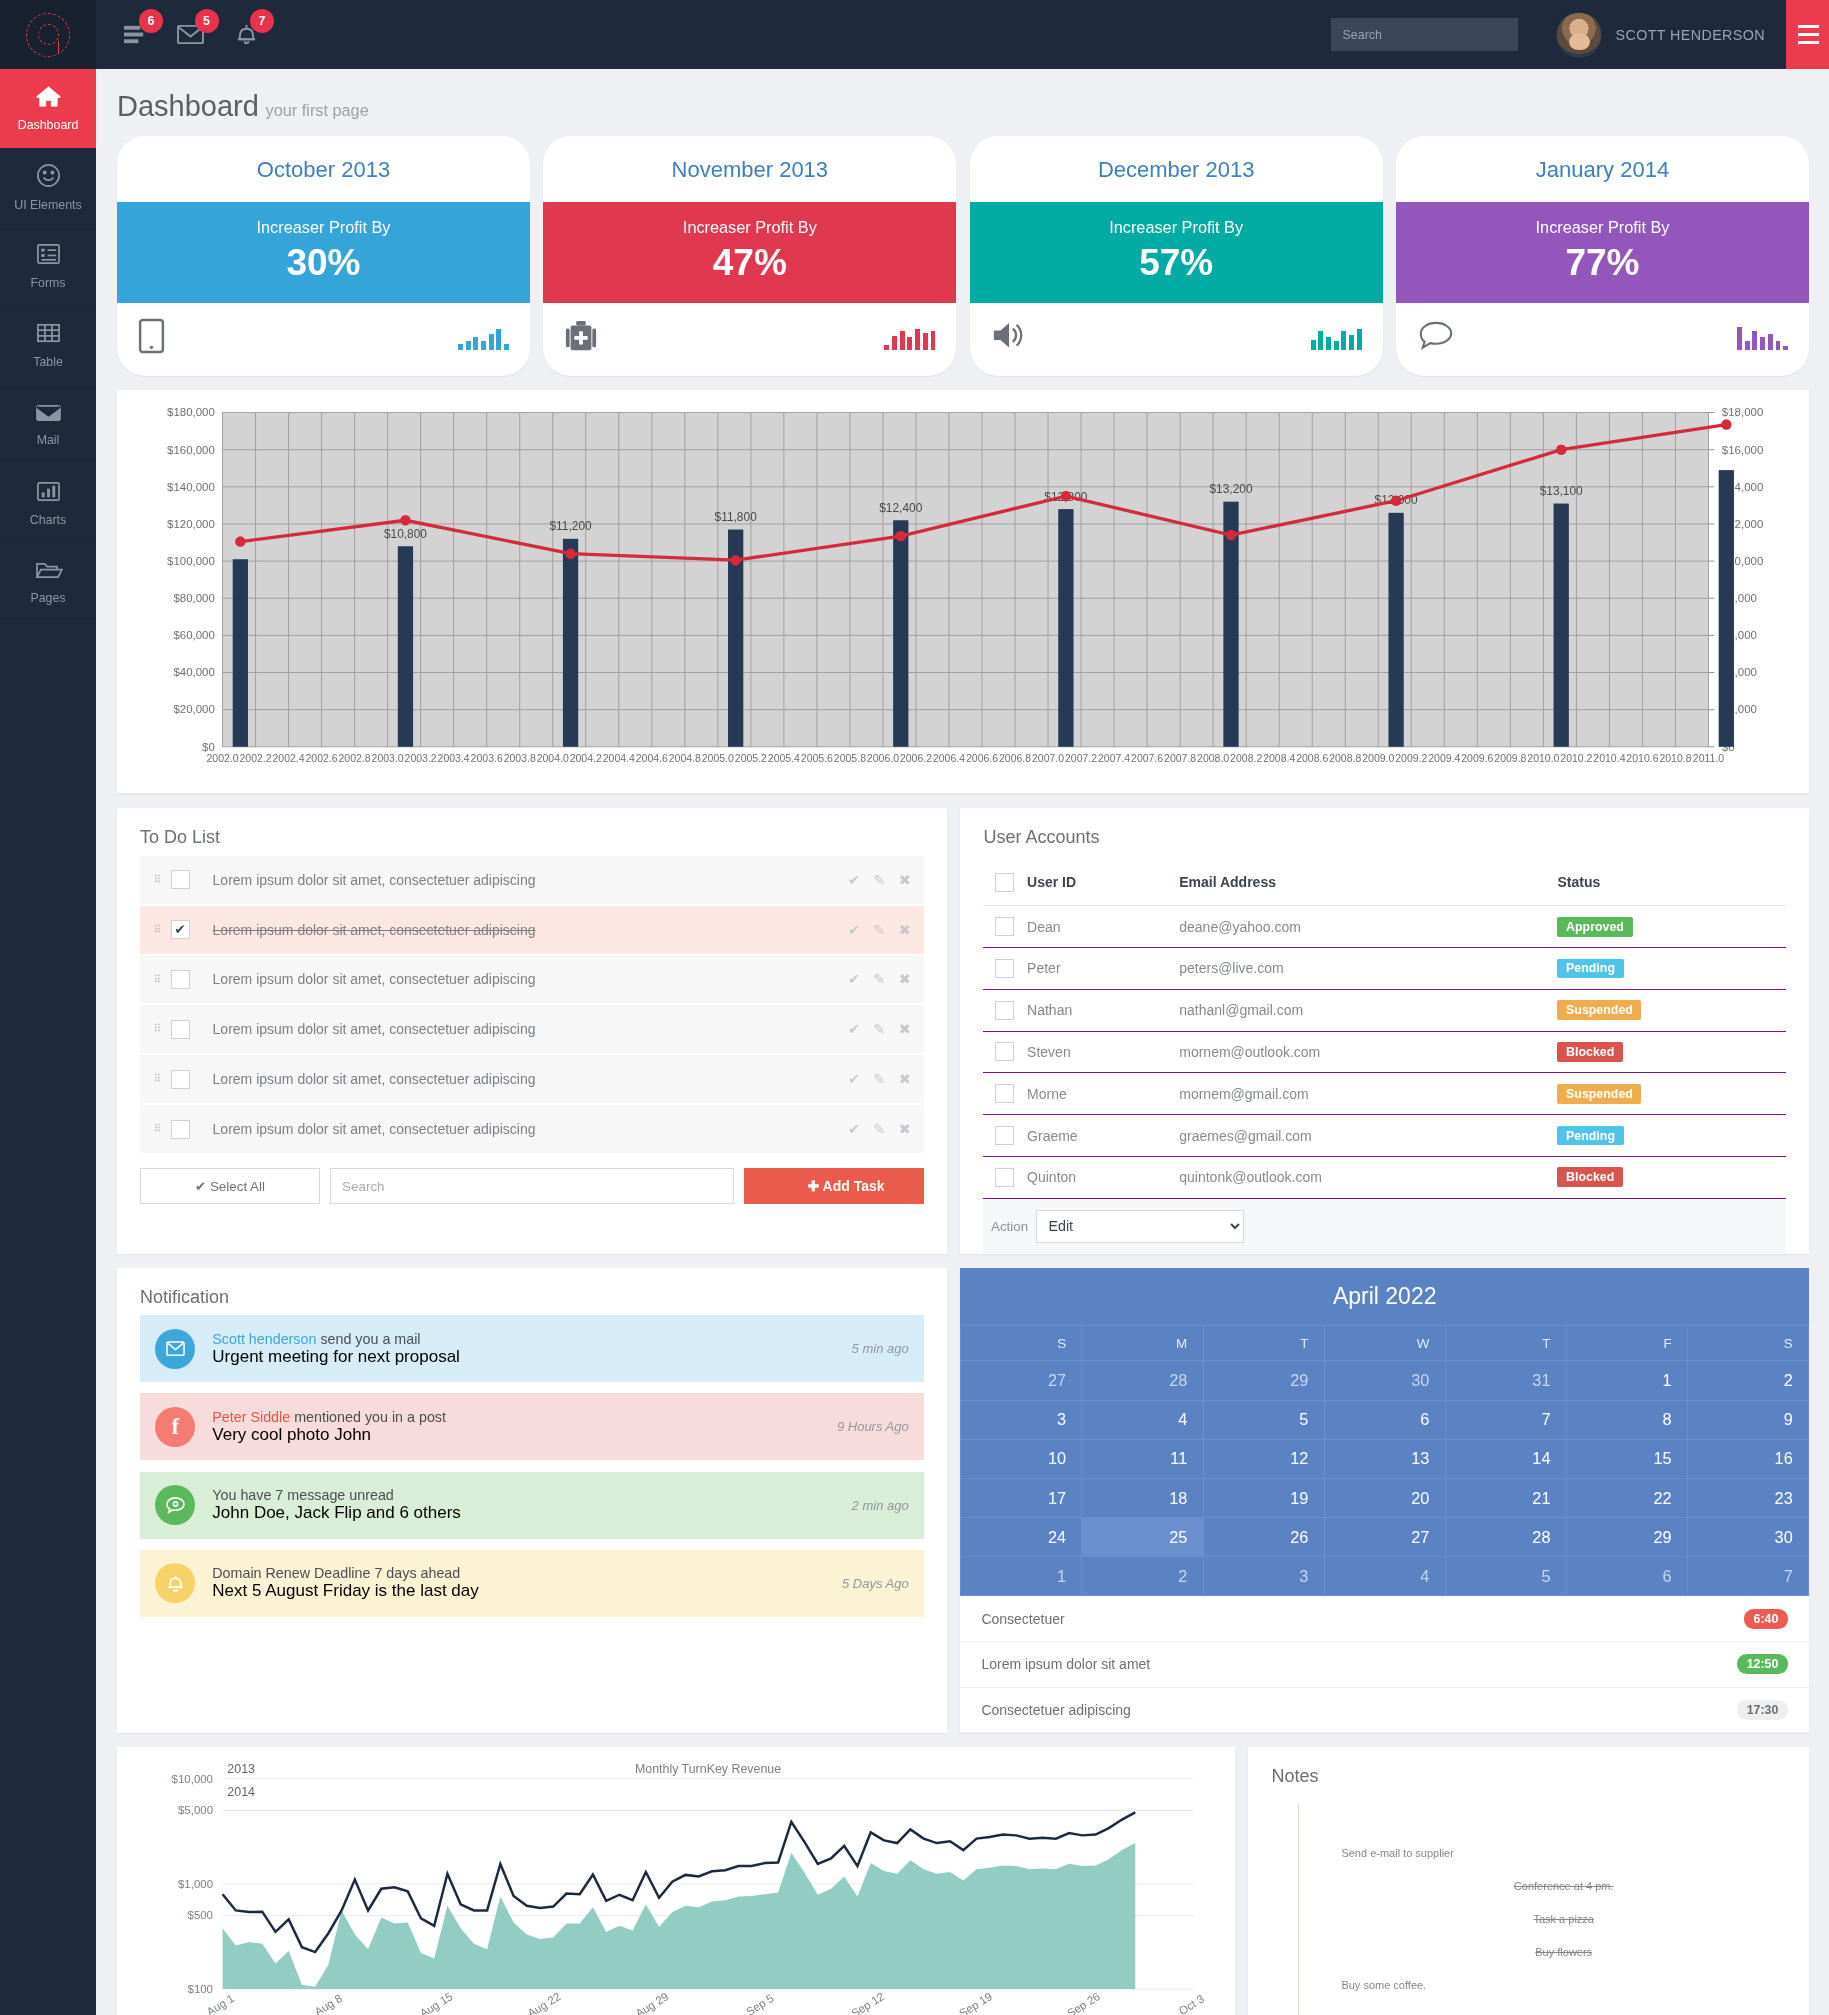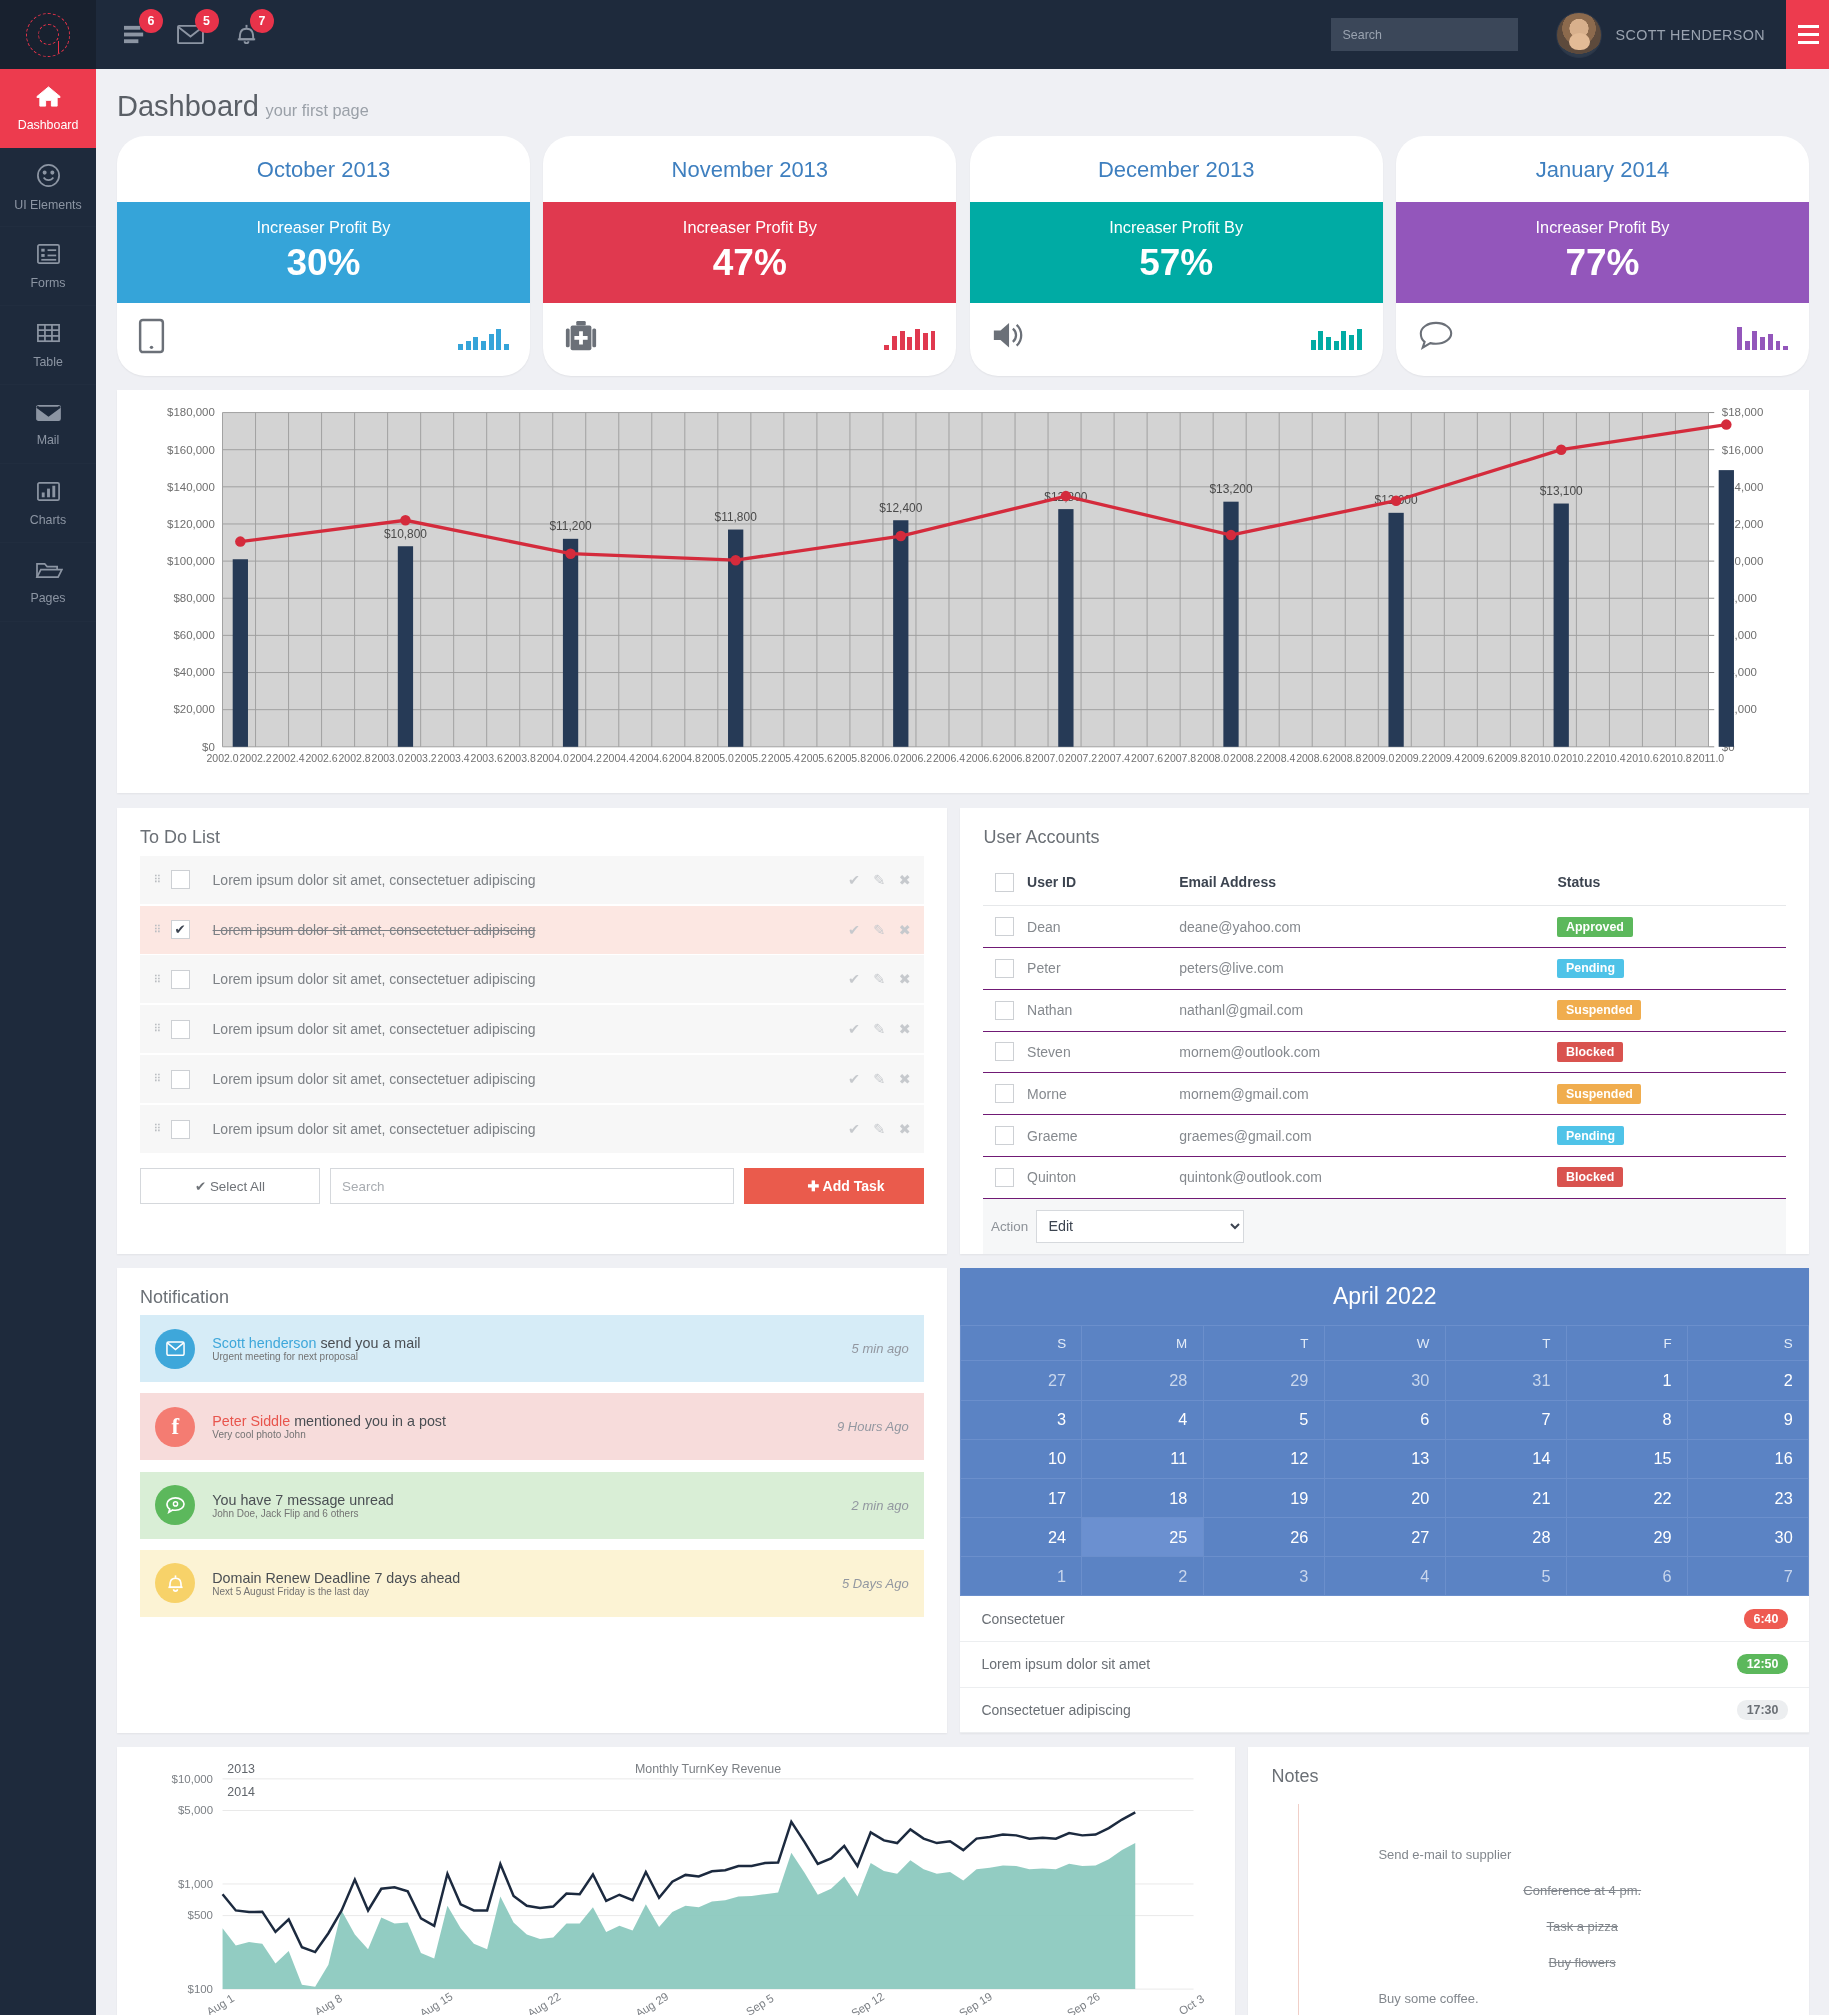--- a/index.html
+++ b/index.html
@@ -177,21 +177,21 @@
   .notif {
     display: flex; align-items: center; margin: 0 23px 11.5px 23px; padding: 13.4px 15.3px;
   }
   .notif .ic {
     width: 40px; height: 40px; border-radius: 50%; color: #fff;
     display: flex; align-items: center; justify-content: center; flex: none;
   }
   .notif .body { margin-left: 17px; }
   .notif .line1 { font-size: 14.3px; color: #4a4e53; }
   .notif .line1 b { font-weight: normal; }
-  .notif .line2 { font-size: 10px; color: #737373; margin-top: 0; }
+  .notif .line2 { font-size: 17px; color: #000000; margin-top: 0; }
   .notif .time { margin-left: auto; font-size: 13px; color: #9297a0; font-style: italic; }
 
   
   #cal-head {
     background: #5b83c4; color: #fff; text-align: center; font-size: 23px;
     padding: 15.3px 0; font-weight: 300;
   }
   table.cal { width: 100%; border-collapse: collapse; background: #5b83c4; }
   table.cal th {
     color: #e3ecf8; font-weight: normal; font-size: 13.4px; text-align: right;
@@ -207,21 +207,21 @@
   .ev .txt { font-size: 14px; color: #6a6f75; }
   .ev .pill {
     margin-left: auto; color: #fff; font-size: 12.4px; font-weight: bold;
     padding: 2.9px 9.6px; border-radius: 9.6px;
   }
 
   
   #area-card { padding: 7.6px 9.6px 5.7px 9.6px; }
   
   .notes-inner { margin: 9.6px 23px 0 50px; border-left: 1px solid #f0cfc8; padding: 32.5px 0 36px 42px; }
-  .note { font-size: 13px; color: #82878d; padding: 10.5px 0; margin-left: 37px; }
+  .note { font-size: 11px; color: #82878d; padding: 10.5px 0; }
   .note.struck { text-decoration: line-through; text-align: center; }
 </style>
 </head>
 <body>
 
 <div id="topbar">
   <div id="logo-box">
     <div id="logo-mark">
         <span></span>
       </div>

